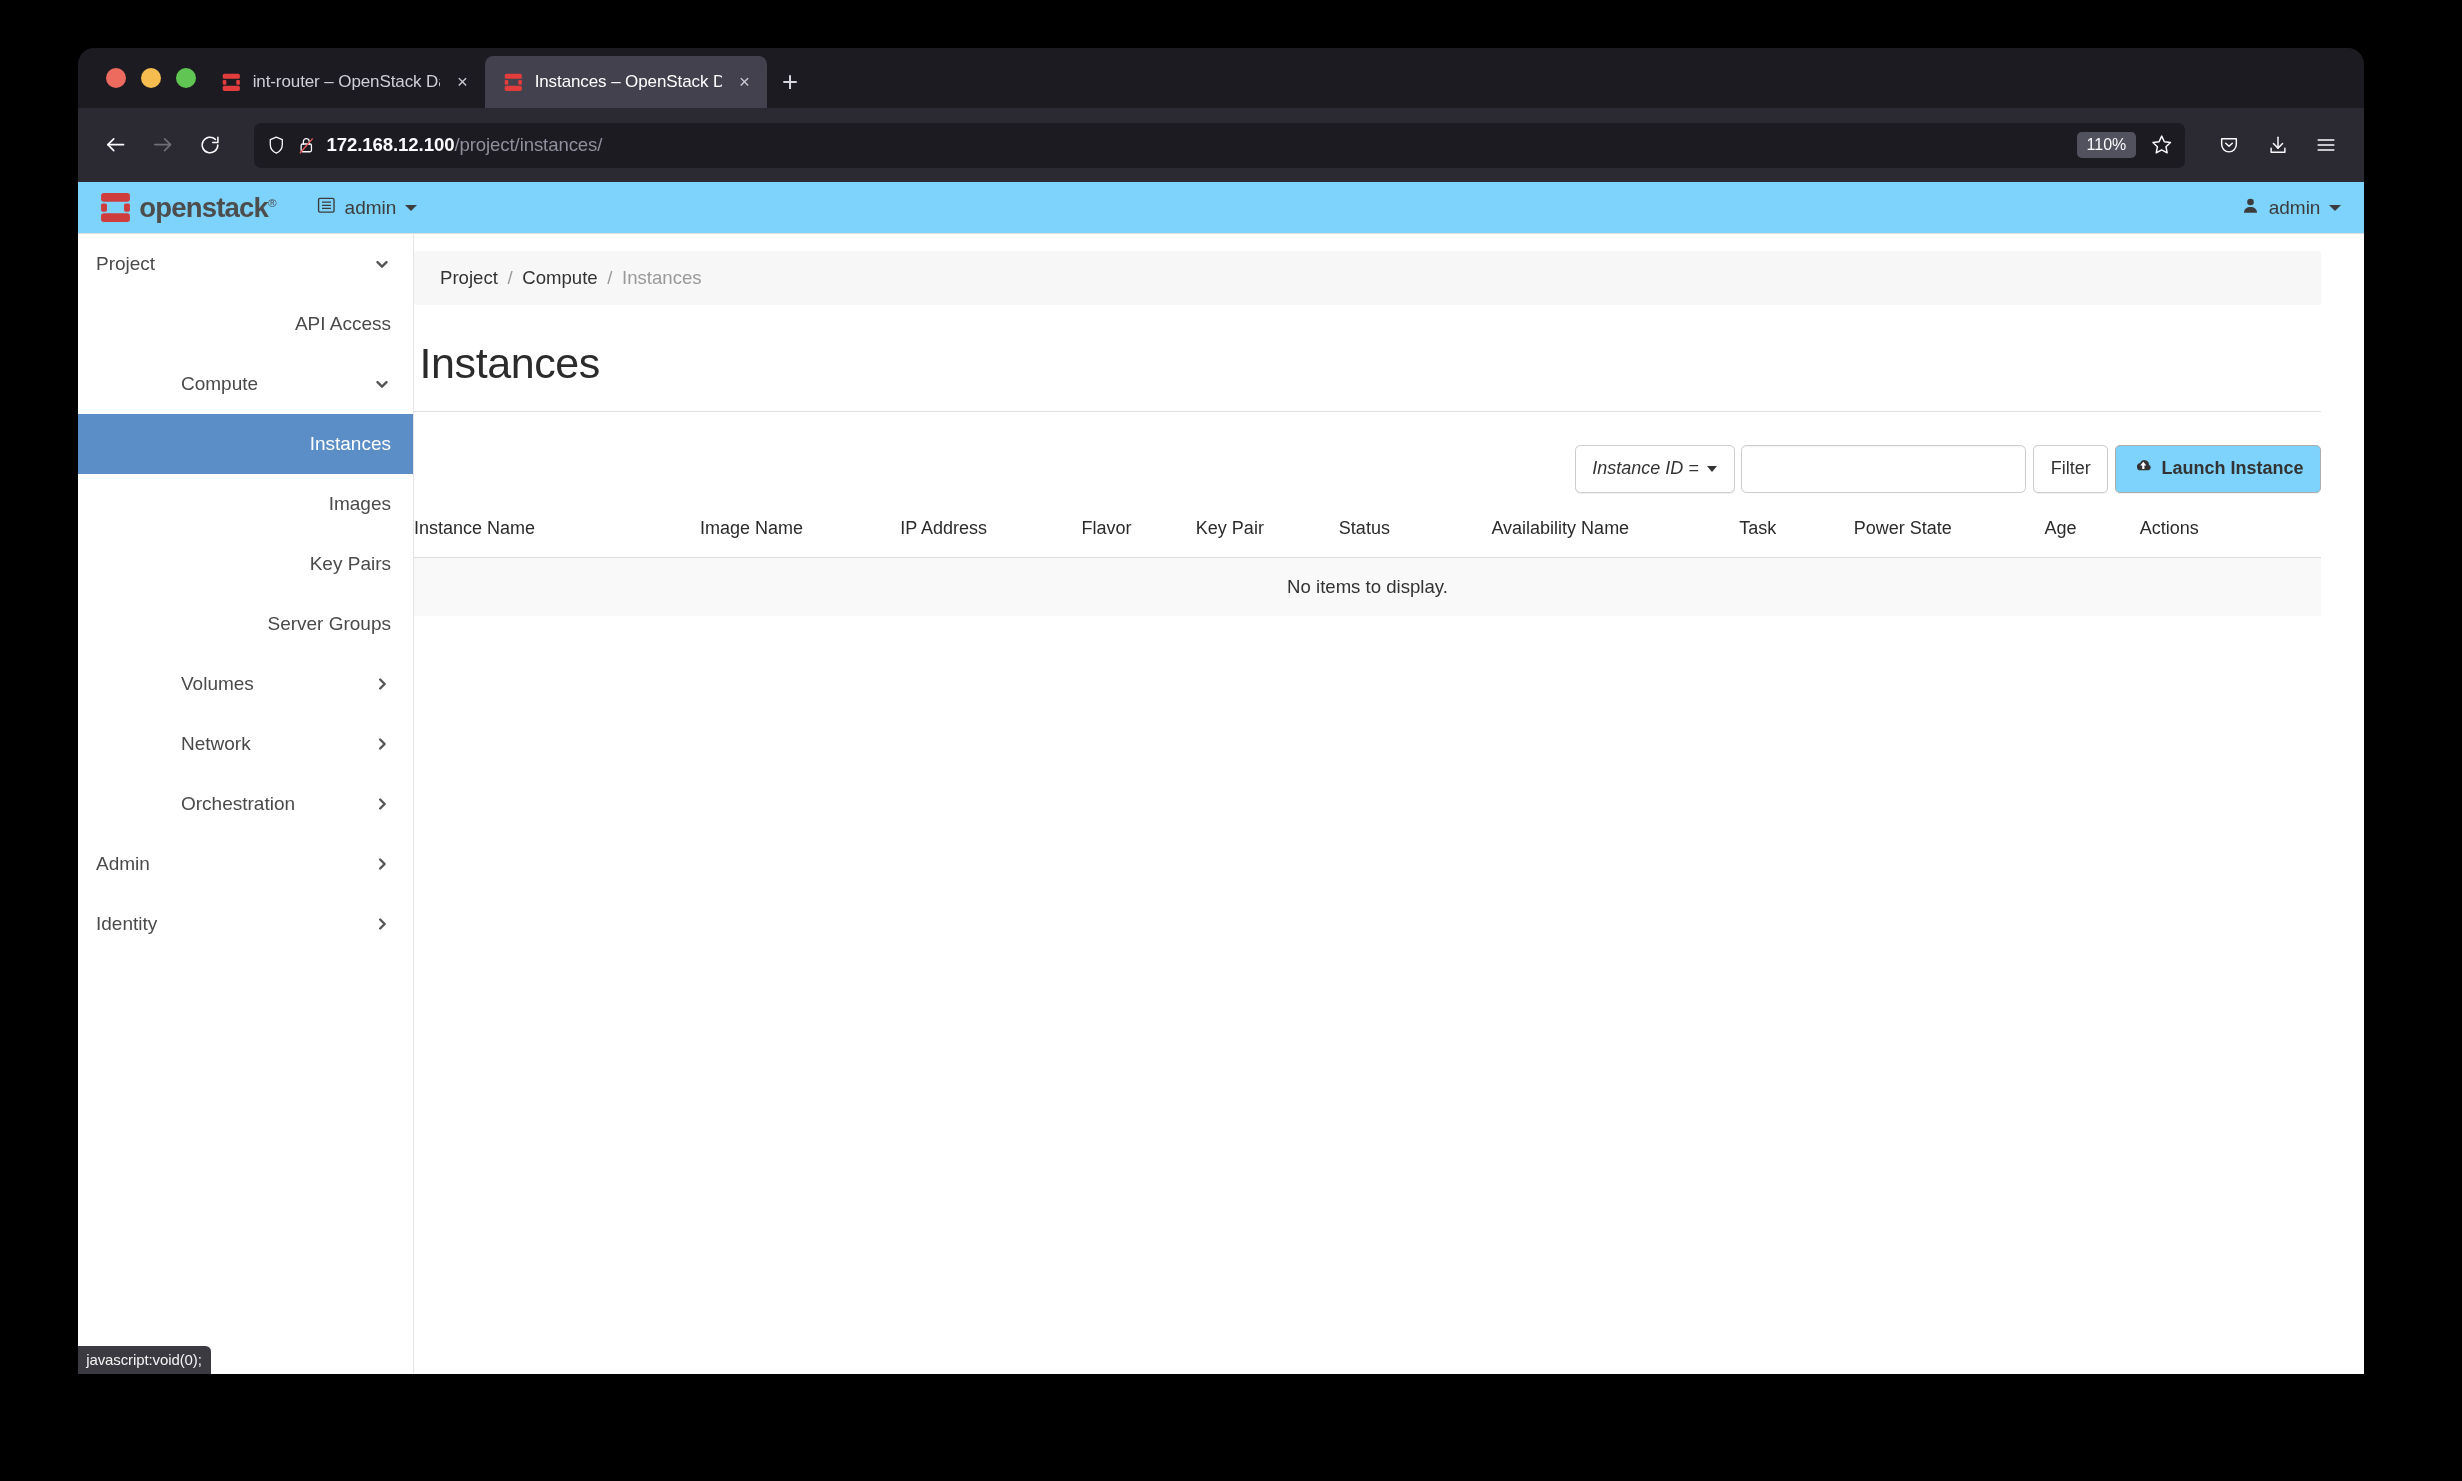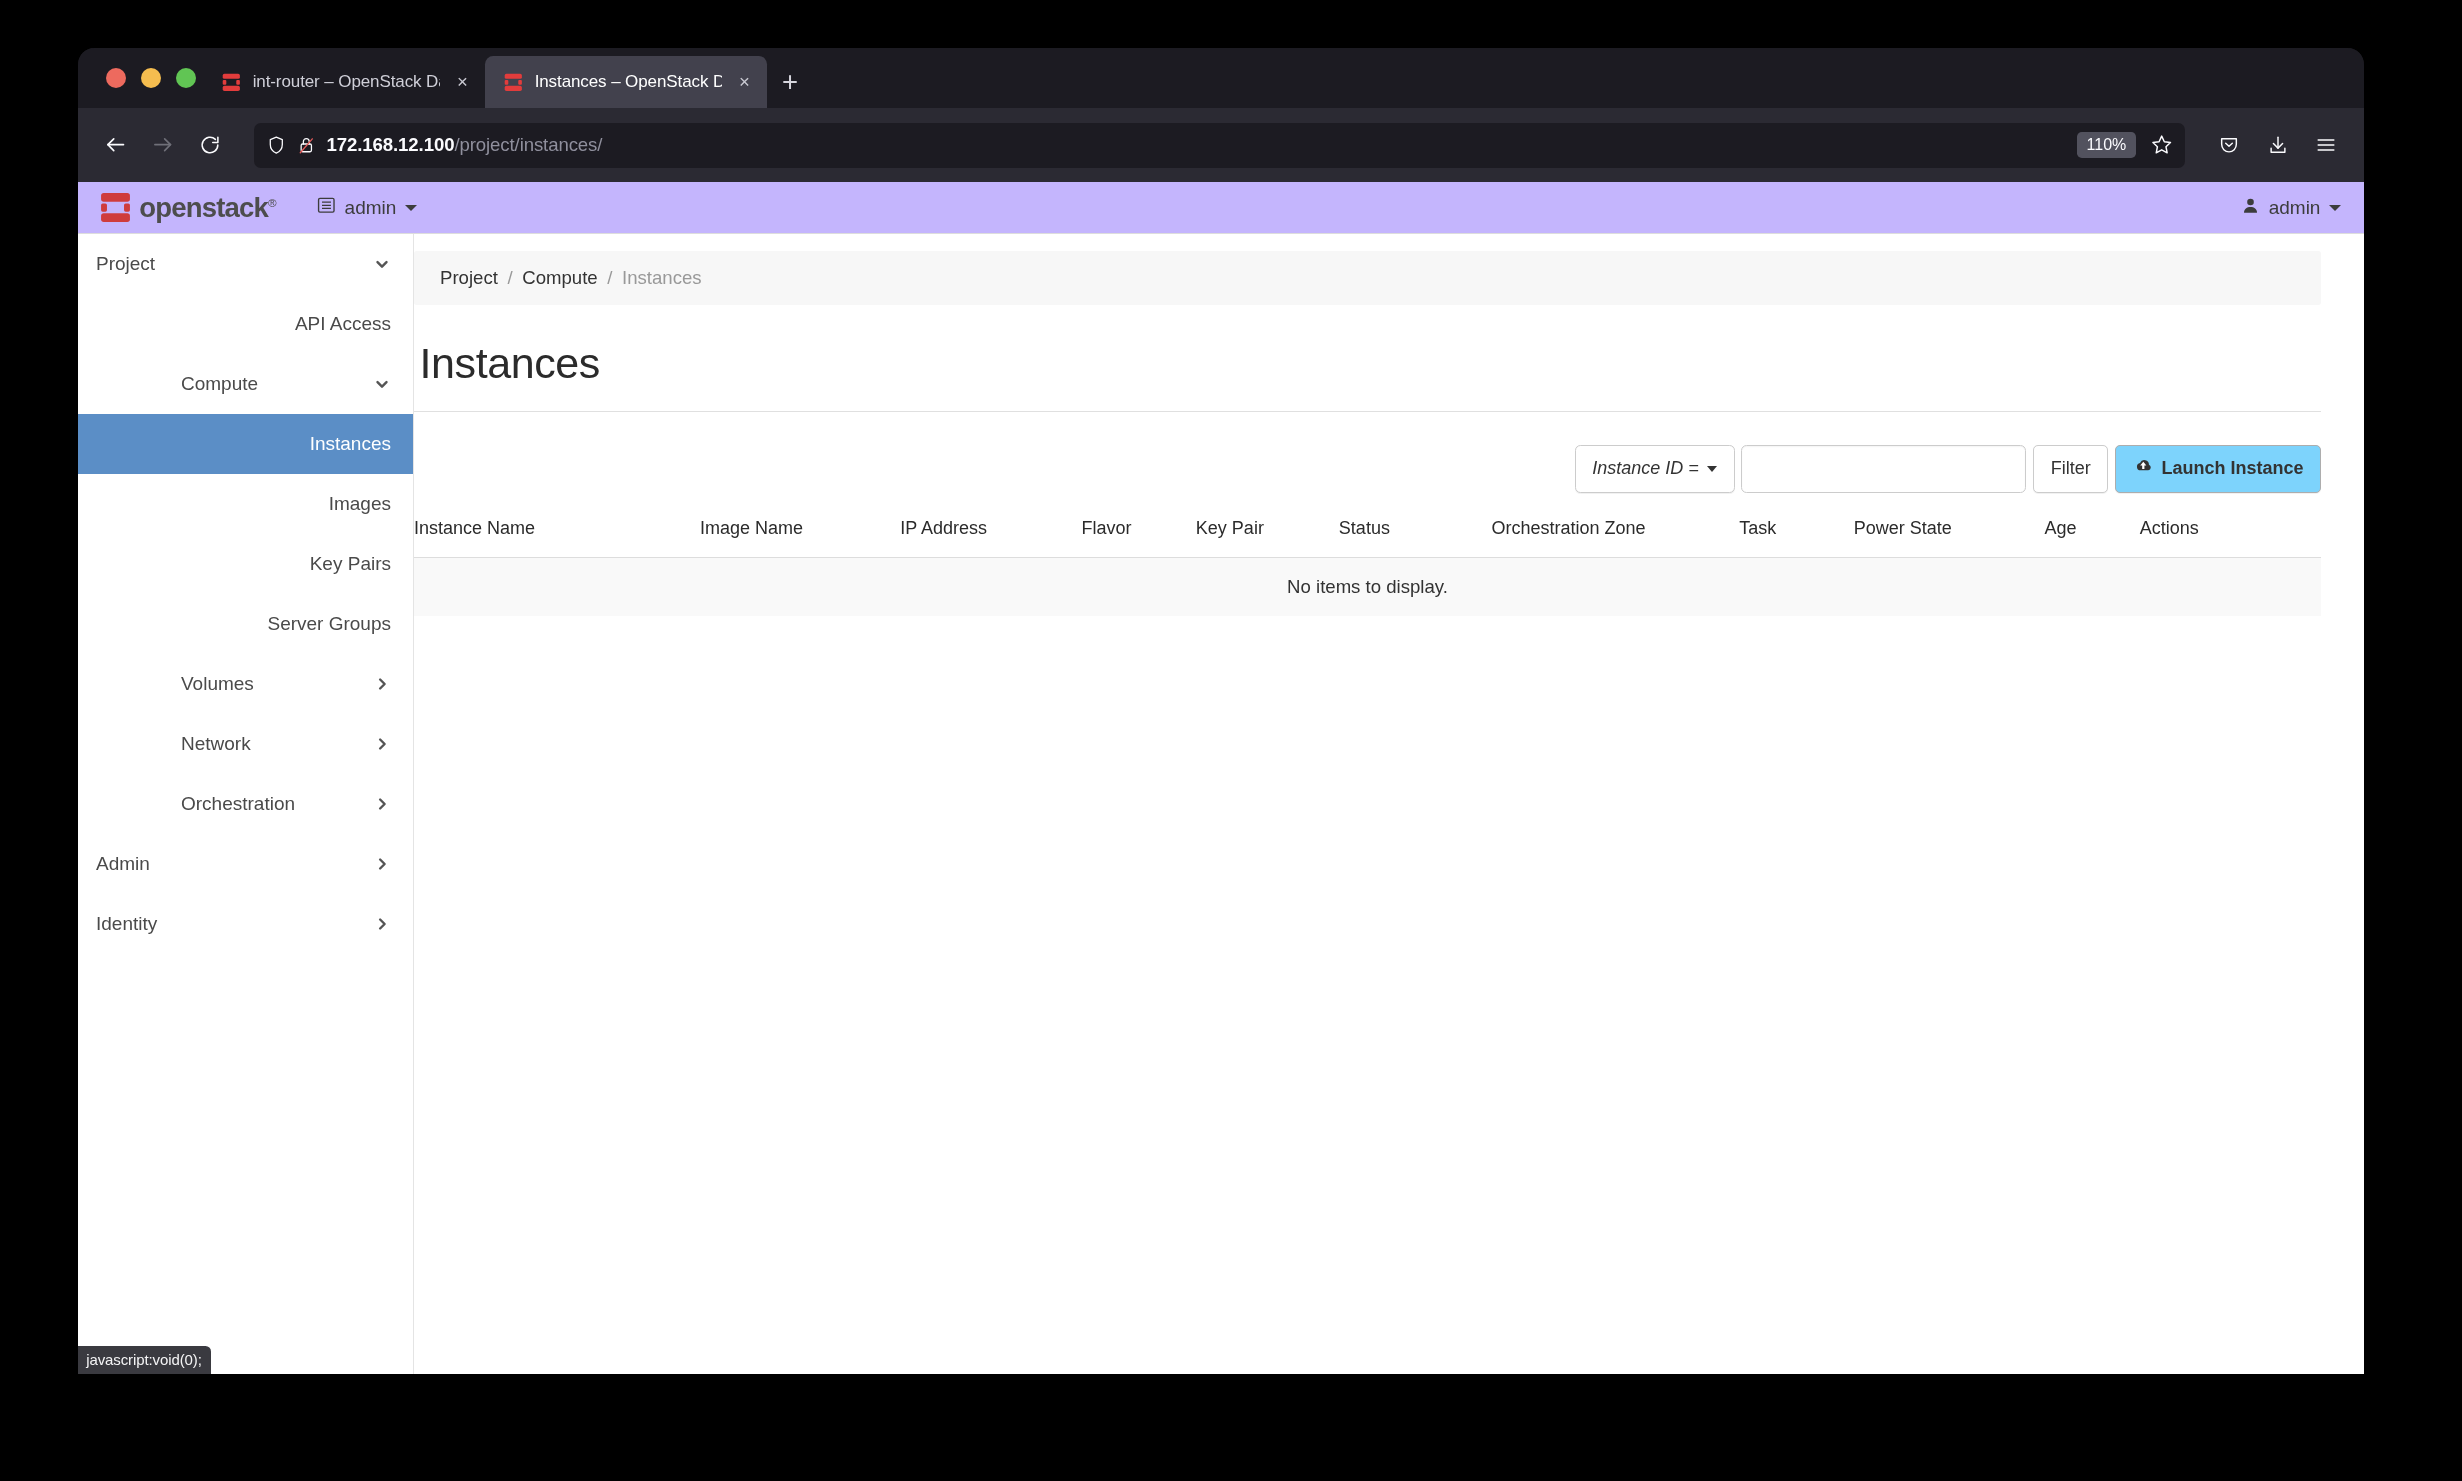--- a/index.html
+++ b/index.html
@@ -109,21 +109,21 @@
   .page{
     flex:1 1 auto;
     background:#ffffff;
     display:flex; flex-direction:column;
     position:relative;
     overflow:hidden;
   }
 
   
   .os-topbar{
-    height:52px; background:#c4b5fd;
+    height:52px; background:#7dd3fc;
     border-bottom:0.7px solid #dddddd;
     display:flex; align-items:center;
     padding:0 23.4px 0 20.6px;
     flex:0 0 auto;
   }
   .os-logo{ display:flex; align-items:center; gap:7.6px; }
   .os-mark{ width:33px; height:33px; position:relative; flex:0 0 33px;}
   .os-word{
     font-size:27.5px; color:#4d4d4d; font-weight:bold;
     letter-spacing:-0.8px;
@@ -529,21 +529,21 @@
 
         <table class="inst">
           <thead>
             <tr>
               <th style="width:15%">Instance Name</th>
               <th style="width:10.5%">Image Name</th>
               <th style="width:9.5%">IP Address</th>
               <th style="width:6%">Flavor</th>
               <th style="width:7.5%">Key Pair</th>
               <th style="width:8%">Status</th>
-              <th style="width:13%">Orchestration Zone</th>
+              <th style="width:13%">Availability Name</th>
               <th style="width:6%">Task</th>
               <th style="width:10%">Power State</th>
               <th style="width:5%">Age</th>
               <th>Actions</th>
             </tr>
           </thead>
           <tbody>
             <tr>
               <td class="empty" colspan="11">No items to display.</td>
             </tr>

